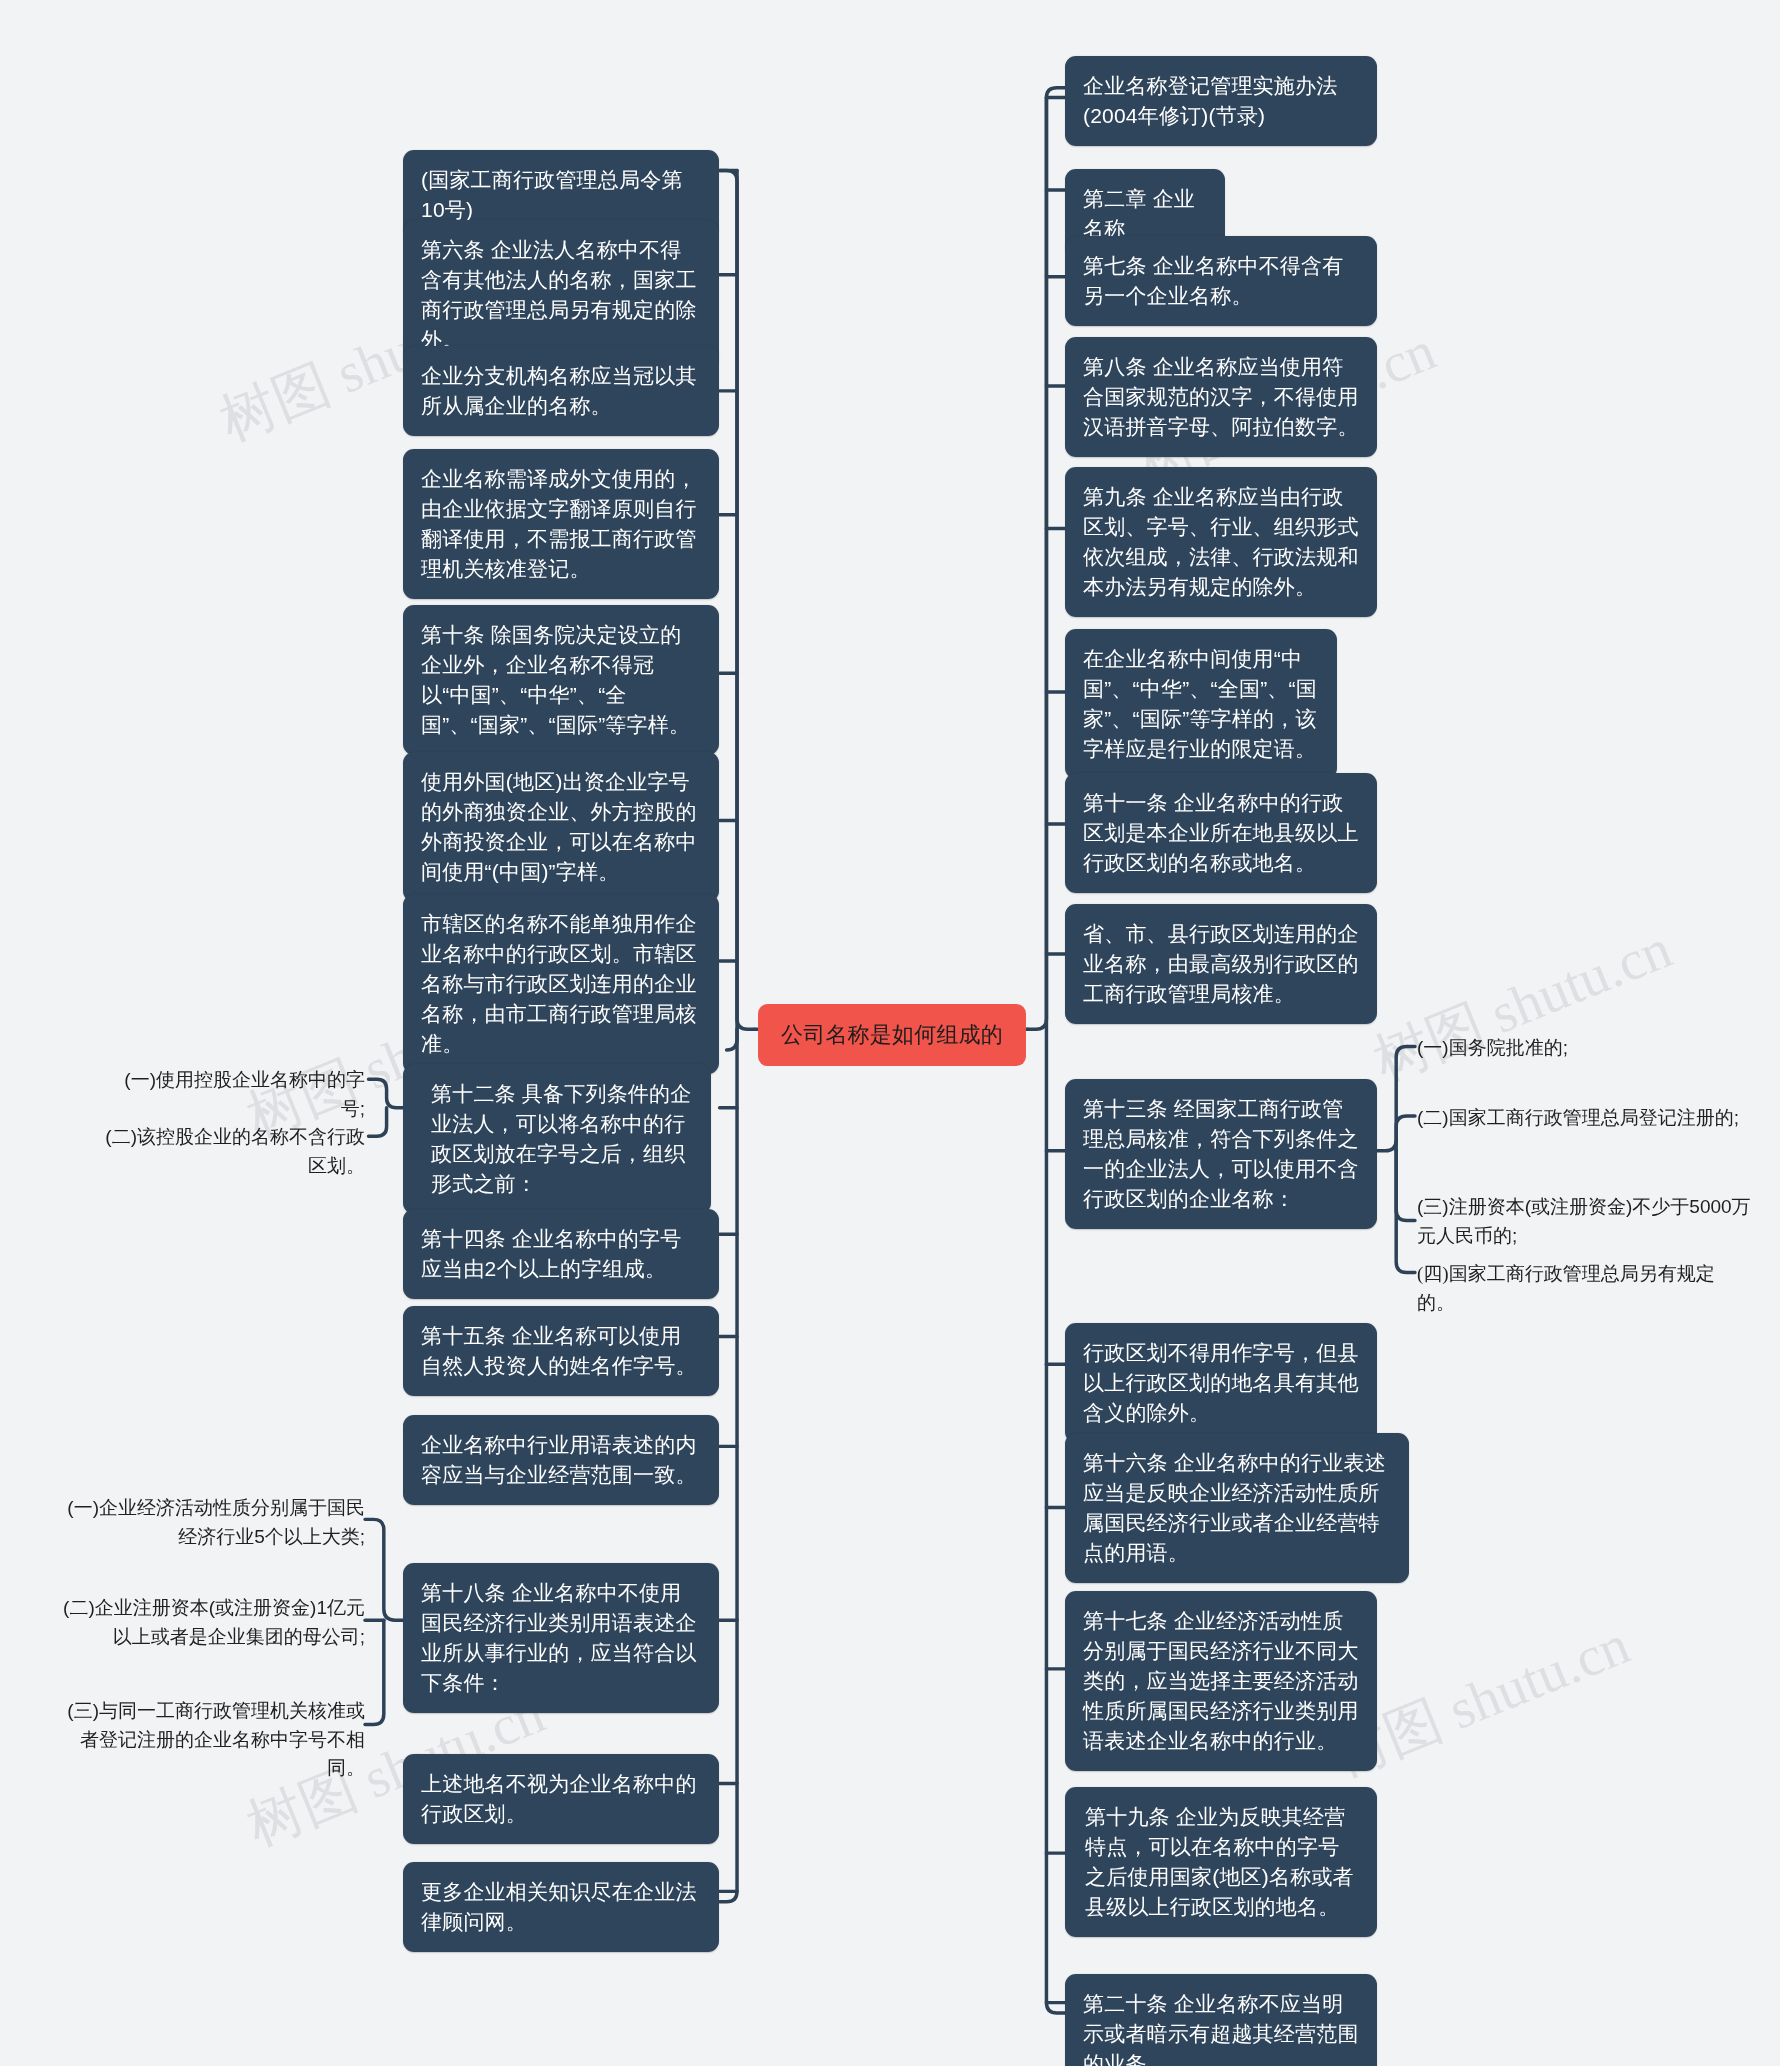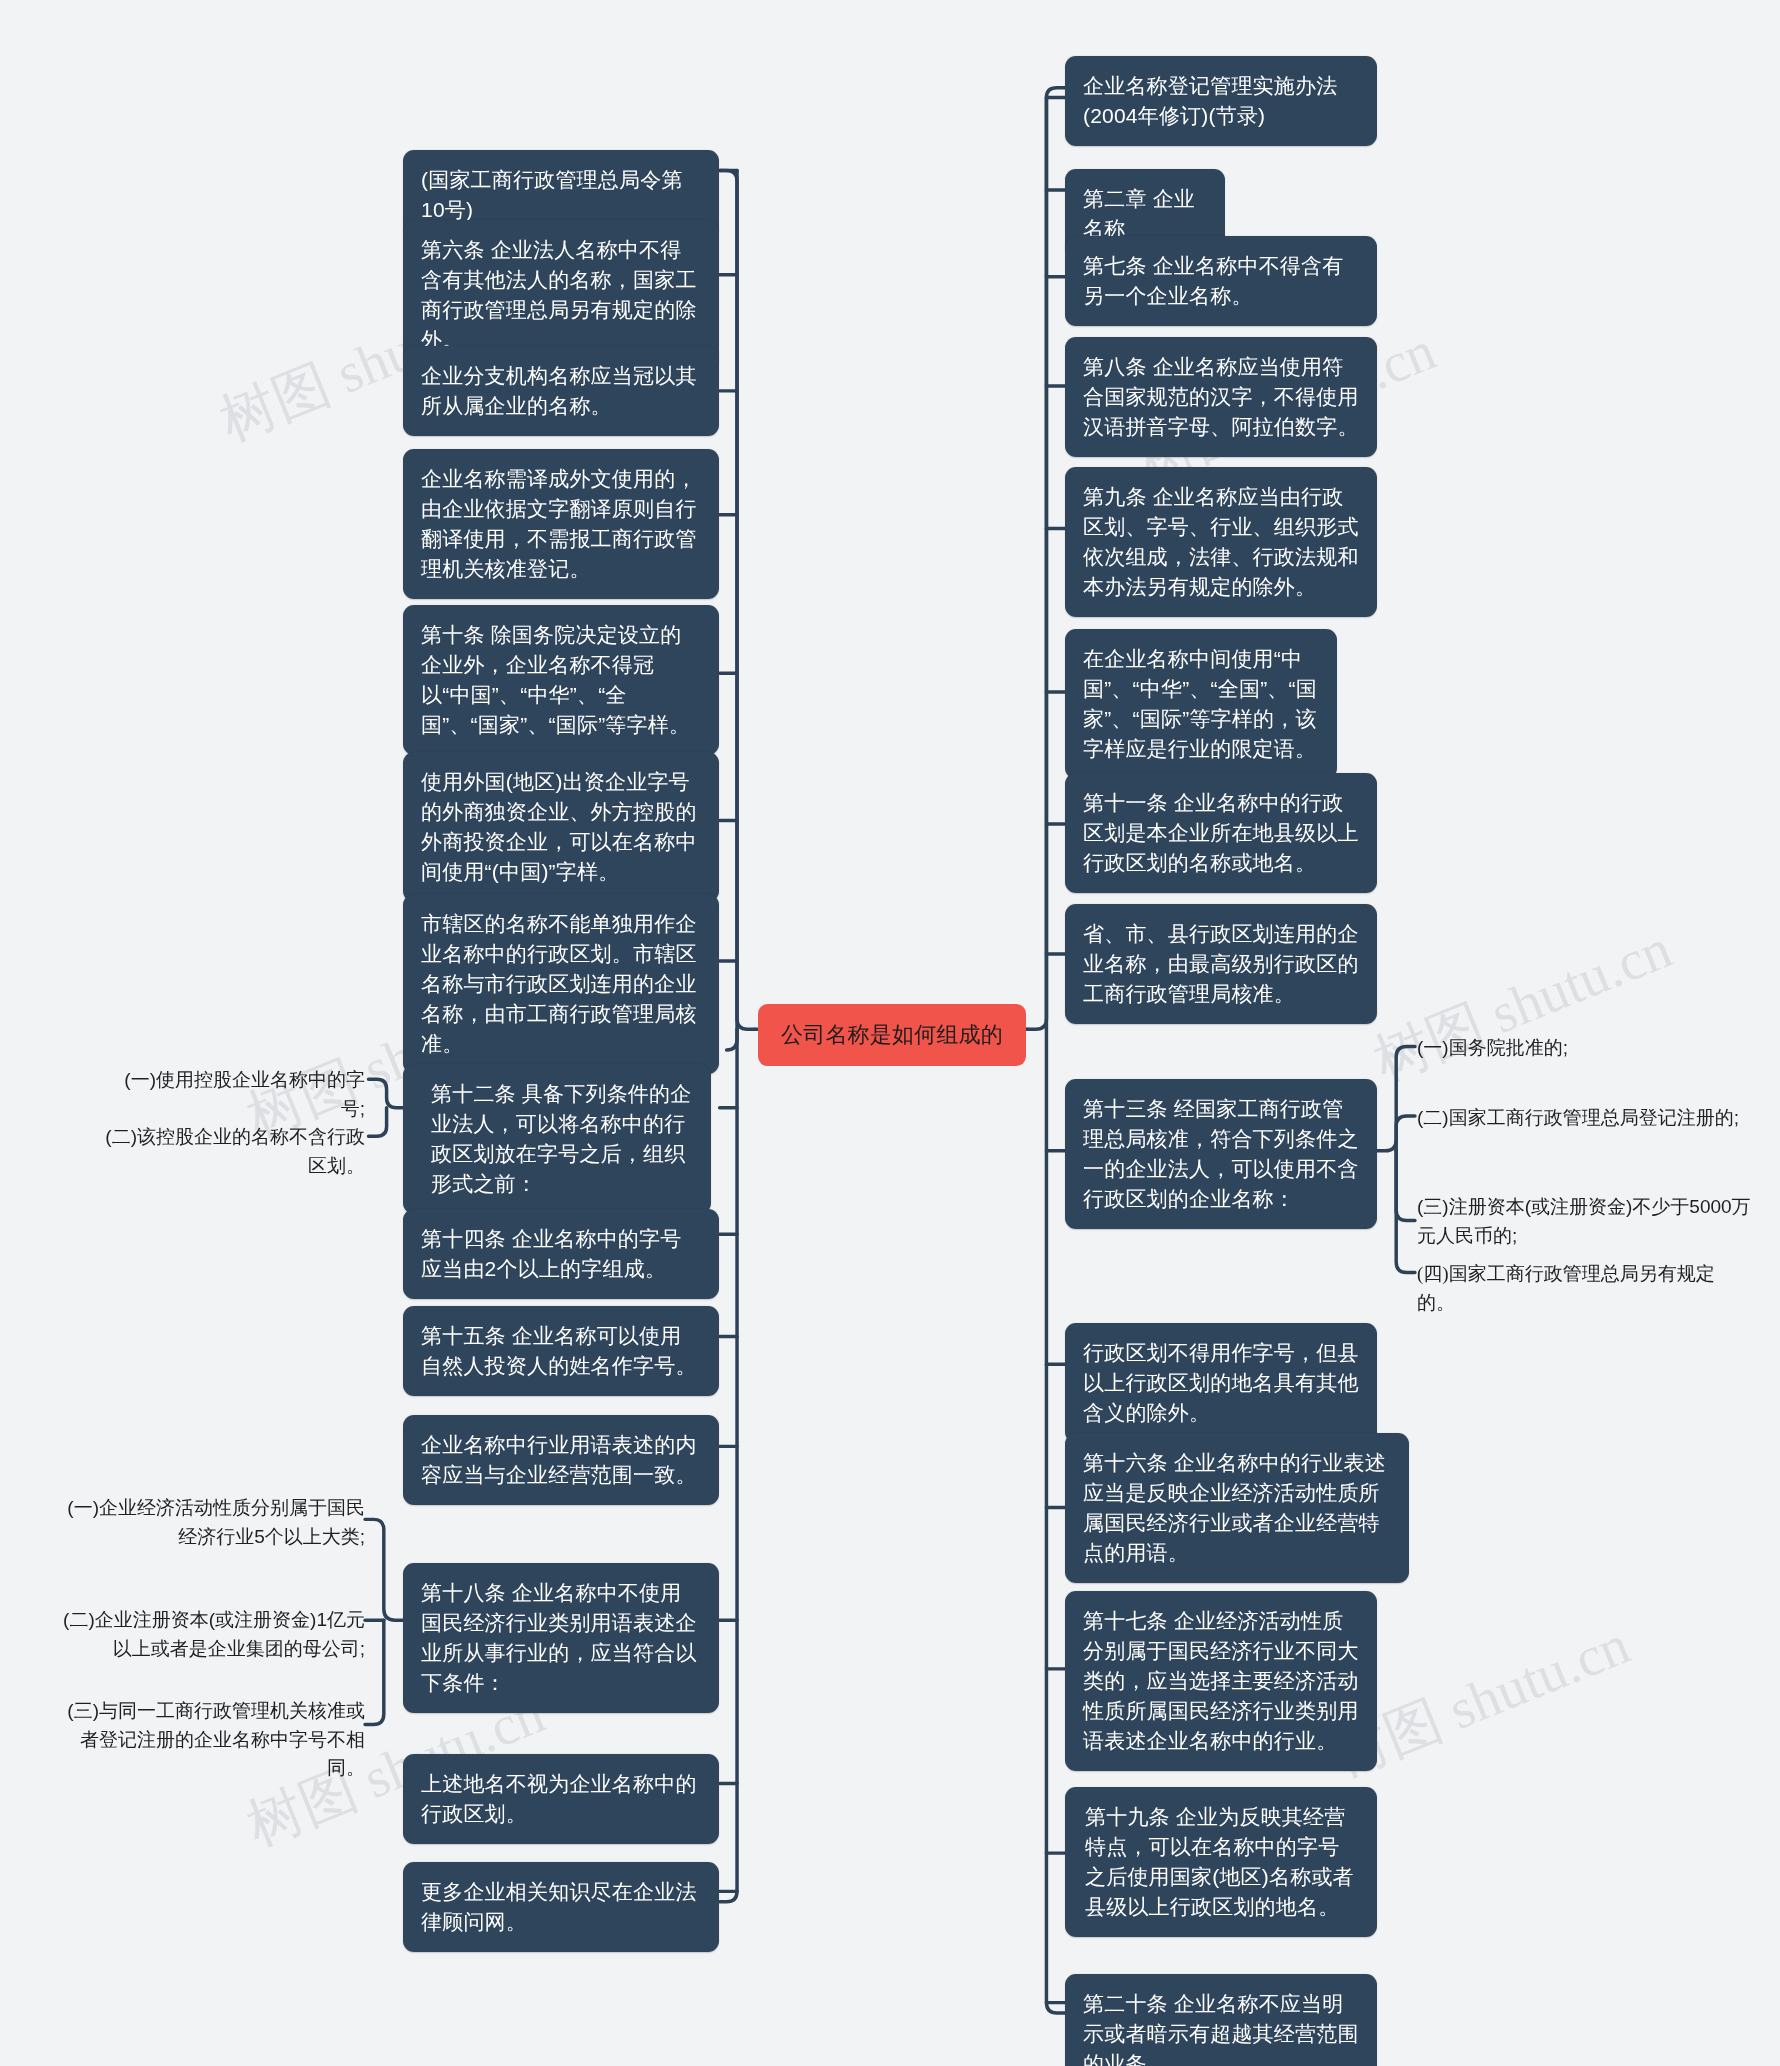--- a/index.html
+++ b/index.html
@@ -162,21 +162,21 @@
   <div class="node" style="left:403px; top:1306px; width:316px;">第十五条 企业名称可以使用自然人投资人的姓名作字号。</div>
   <div class="node" style="left:403px; top:1415px; width:316px;">企业名称中行业用语表述的内容应当与企业经营范围一致。</div>
   <div class="node" style="left:403px; top:1563px; width:316px;">第十八条 企业名称中不使用国民经济行业类别用语表述企业所从事行业的，应当符合以下条件：</div>
   <div class="node" style="left:403px; top:1754px; width:316px;">上述地名不视为企业名称中的行政区划。</div>
   <div class="node" style="left:403px; top:1862px; width:316px;">更多企业相关知识尽在企业法律顾问网。</div>
 
   <div class="leaf l" style="left:104px; top:1066px; width:261px;">(一)使用控股企业名称中的字号;</div>
   <div class="leaf l" style="left:90px; top:1123px; width:275px;">(二)该控股企业的名称不含行政区划。</div>
 
   <div class="leaf l" style="left:59px; top:1494px; width:306px;">(一)企业经济活动性质分别属于国民经济行业5个以上大类;</div>
-  <div class="leaf l" style="left:59px; top:1594px; width:306px;margin-top:12px;">(二)企业注册资本(或注册资金)1亿元以上或者是企业集团的母公司;</div>
+  <div class="leaf l" style="left:59px; top:1594px; width:306px;">(二)企业注册资本(或注册资金)1亿元以上或者是企业集团的母公司;</div>
   <div class="leaf l" style="left:59px; top:1697px; width:306px;">(三)与同一工商行政管理机关核准或者登记注册的企业名称中字号不相同。</div>
 
   <div class="node" style="left:1065px; top:56px; width:312px;">企业名称登记管理实施办法(2004年修订)(节录)</div>
   <div class="node" style="left:1065px; top:169px; width:160px;">第二章 企业名称</div>
   <div class="node" style="left:1065px; top:236px; width:312px;">第七条 企业名称中不得含有另一个企业名称。</div>
   <div class="node" style="left:1065px; top:337px; width:312px;">第八条 企业名称应当使用符合国家规范的汉字，不得使用汉语拼音字母、阿拉伯数字。</div>
   <div class="node" style="left:1065px; top:467px; width:312px;">第九条 企业名称应当由行政区划、字号、行业、组织形式依次组成，法律、行政法规和本办法另有规定的除外。</div>
   <div class="node" style="left:1065px; top:629px; width:272px;">在企业名称中间使用“中国”、“中华”、“全国”、“国家”、“国际”等字样的，该字样应是行业的限定语。</div>
   <div class="node" style="left:1065px; top:773px; width:312px;">第十一条 企业名称中的行政区划是本企业所在地县级以上行政区划的名称或地名。</div>
   <div class="node" style="left:1065px; top:904px; width:312px;">省、市、县行政区划连用的企业名称，由最高级别行政区的工商行政管理局核准。</div>

